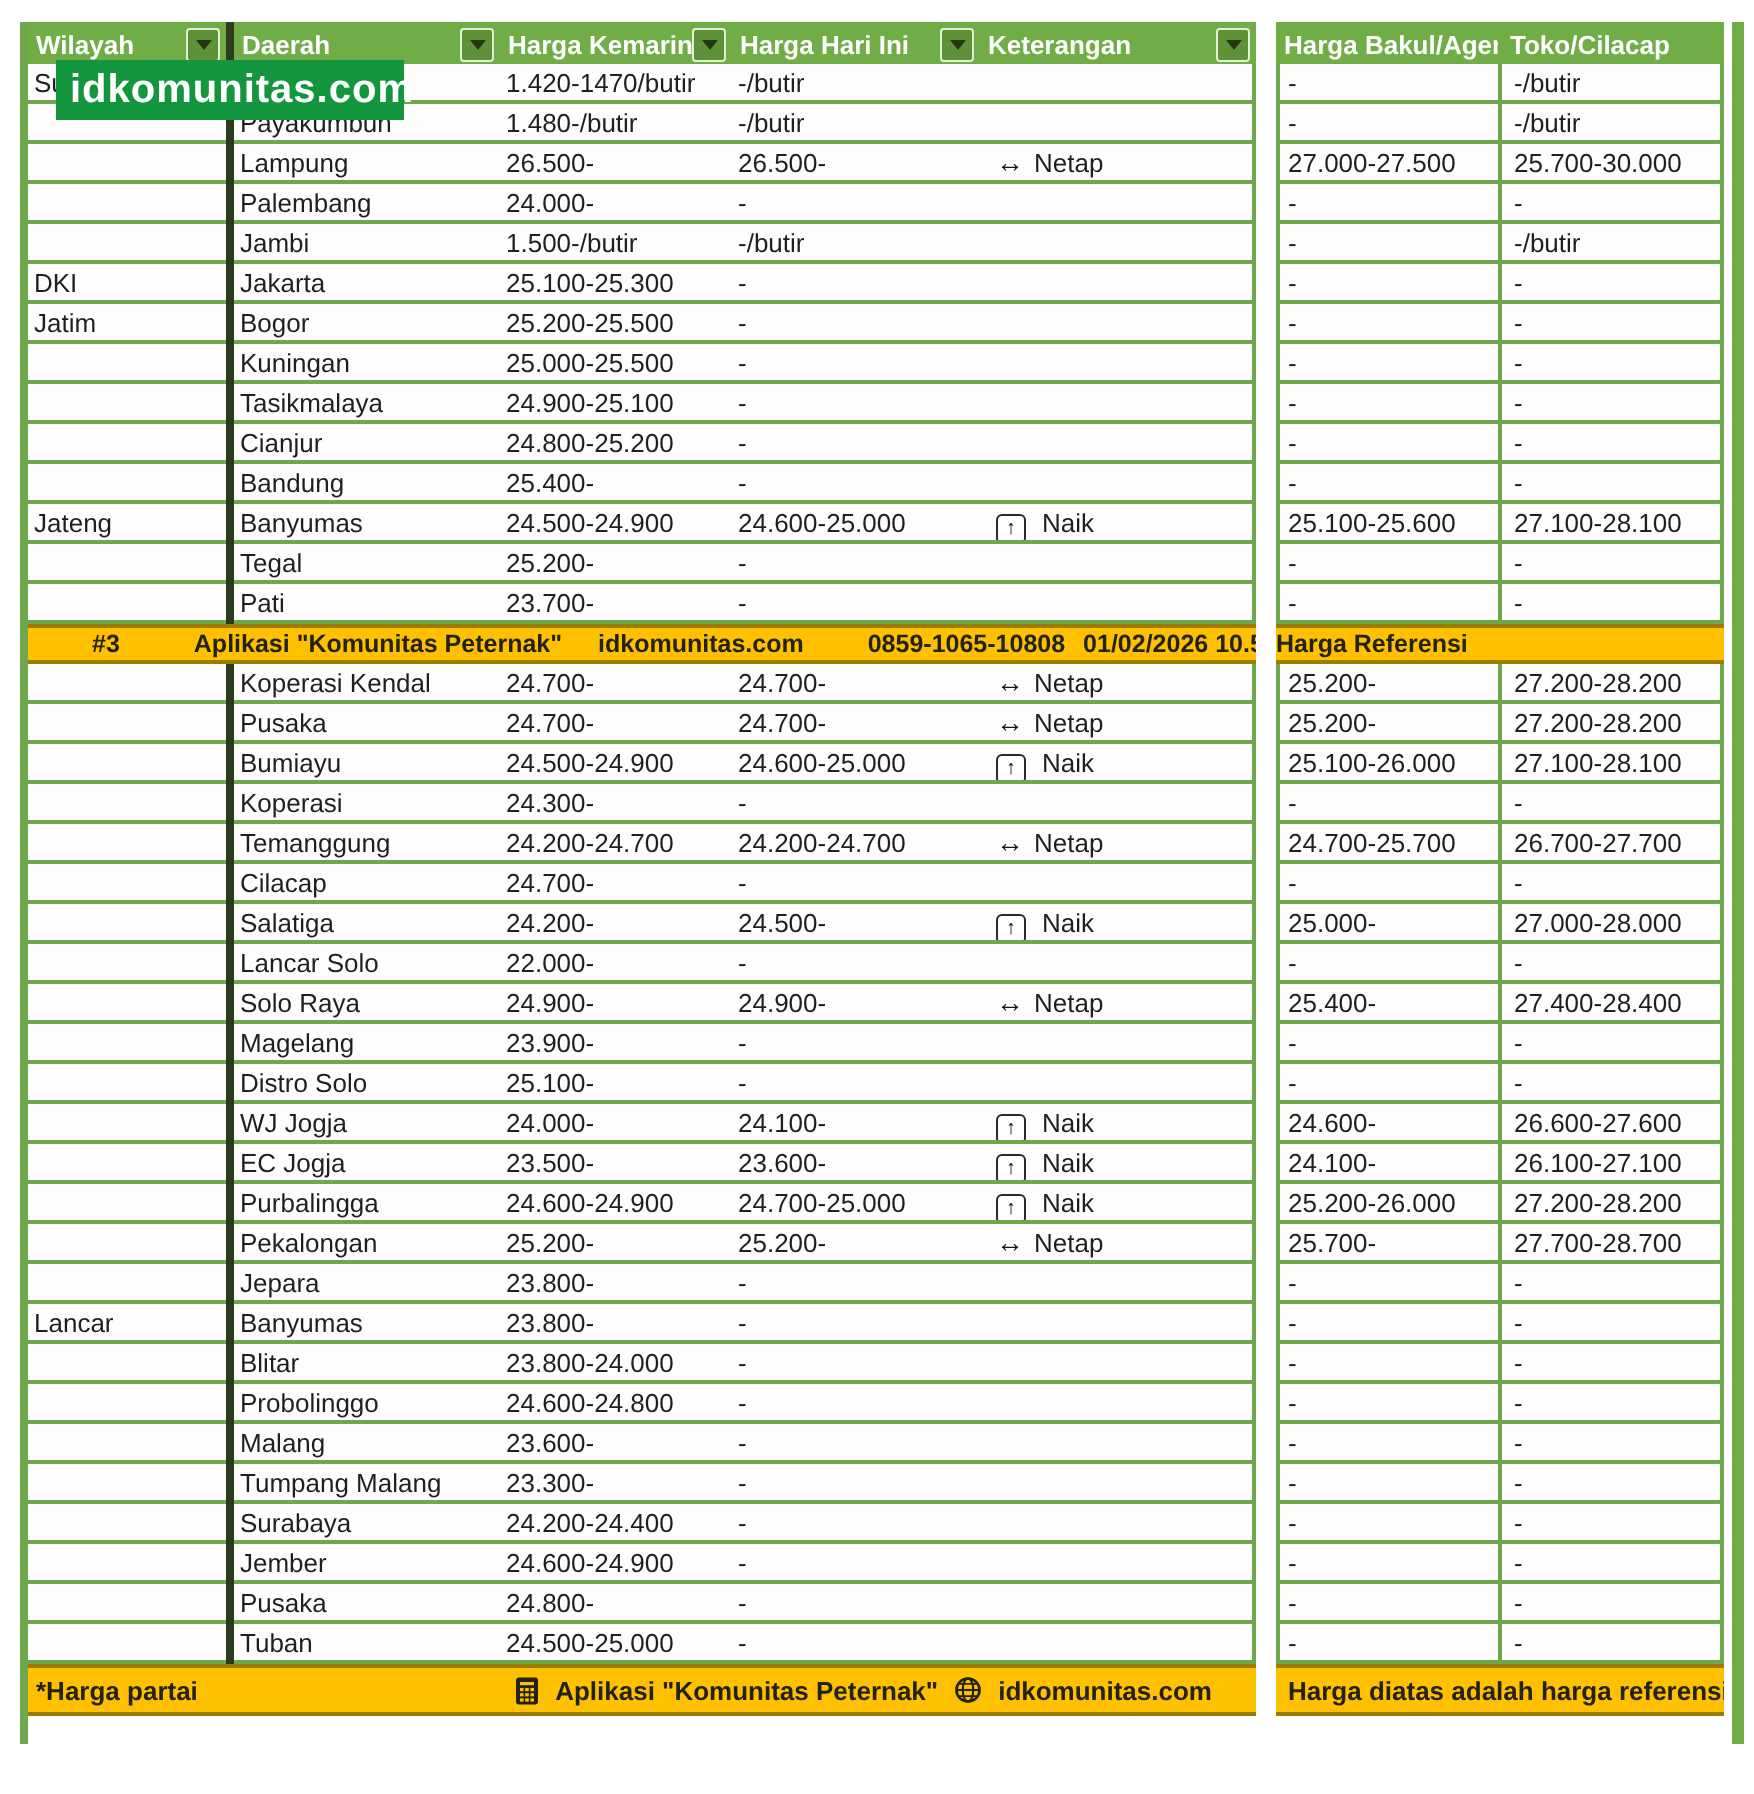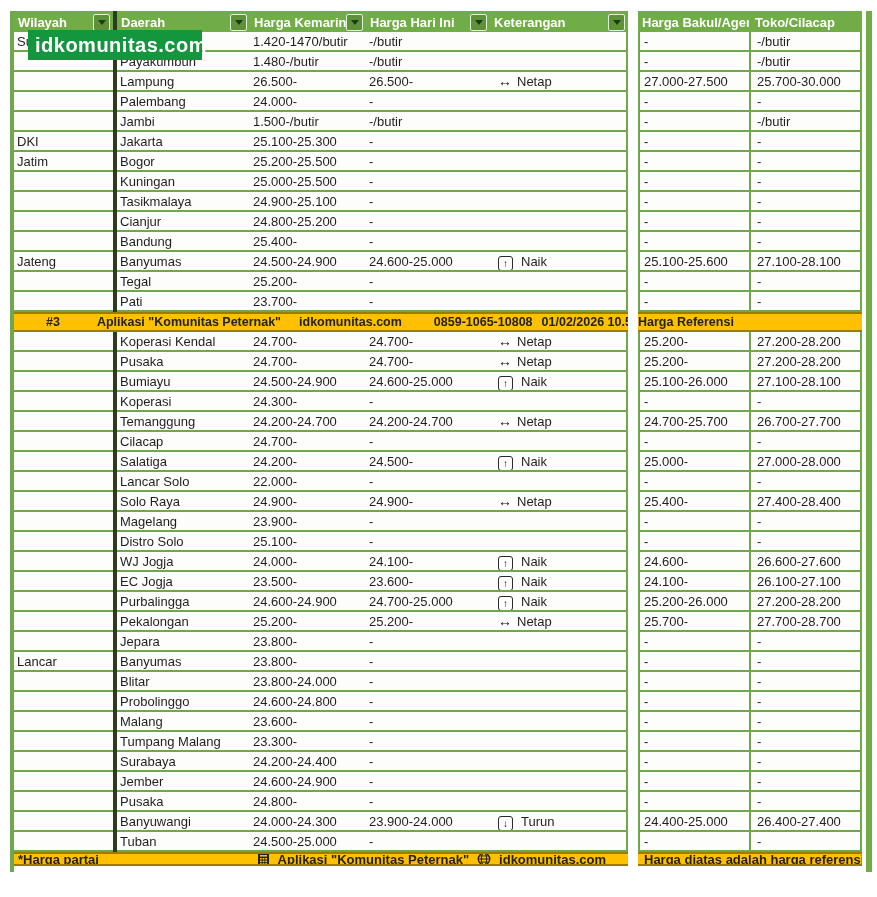--- a/index.html
+++ b/index.html
@@ -49,21 +49,21 @@
       border:1.3px solid #2a2a2a;border-radius:3px;font-size:10px;font-weight:bold;color:#111;
       margin-right:8px;vertical-align:-1px;background:#fff;}
   
   .gold-row{display:flex;height:20px;}
   .gold{box-sizing:border-box;background:var(--gold);border-top:2px solid var(--gold-edge);
         border-bottom:2px solid var(--gold-edge);display:flex;align-items:center;
         font-size:12.5px;font-weight:600;color:#232313;white-space:nowrap;overflow:hidden;}
   .banner-left{width:614px;gap:9px;}
   .banner-right{width:224px;justify-content:flex-start;}
   .gr-gap{width:10px;background:#fff;}
-  .footer-row{display:flex;height:14px;}
+  .footer-row{display:flex;height:26px;}
   .footer-row .gold{border-bottom-width:2px;font-size:13px;}
   .icon-svg{display:inline-block;vertical-align:middle;}
   .watermark{position:absolute;left:28px;top:30px;width:174px;height:30px;background:#14963e;
       color:#fff;font-size:20px;font-weight:600;display:flex;align-items:center;
       padding-left:7px;box-sizing:border-box;letter-spacing:.5px;}
 </style>
 </head>
 <body>
 
 <div class="canvas">
@@ -551,31 +551,20 @@
         <div class="row">
           <div class="c cw"></div>
           <div class="c csep"></div>
           <div class="c cd">Pusaka</div>
           <div class="c chk">24.800-</div>
           <div class="c chh">-</div>
           <div class="c ckt"></div>
           <div class="c cgap"></div>
           <div class="c cba">-</div>
           <div class="c ctw">-</div>
-        </div>
-        <div class="row">
-          <div class="c cw"></div>
-          <div class="c csep"></div>
-          <div class="c cd">Banyuwangi</div>
-          <div class="c chk">24.000-24.300</div>
-          <div class="c chh">23.900-24.000</div>
-          <div class="c ckt"><span class="tr-box">↓</span><span>Turun</span></div>
-          <div class="c cgap"></div>
-          <div class="c cba">24.400-25.000</div>
-          <div class="c ctw">26.400-27.400</div>
         </div>
         <div class="row">
           <div class="c cw"></div>
           <div class="c csep"></div>
           <div class="c cd">Tuban</div>
           <div class="c chk">24.500-25.000</div>
           <div class="c chh">-</div>
           <div class="c ckt"></div>
           <div class="c cgap"></div>
           <div class="c cba">-</div>

